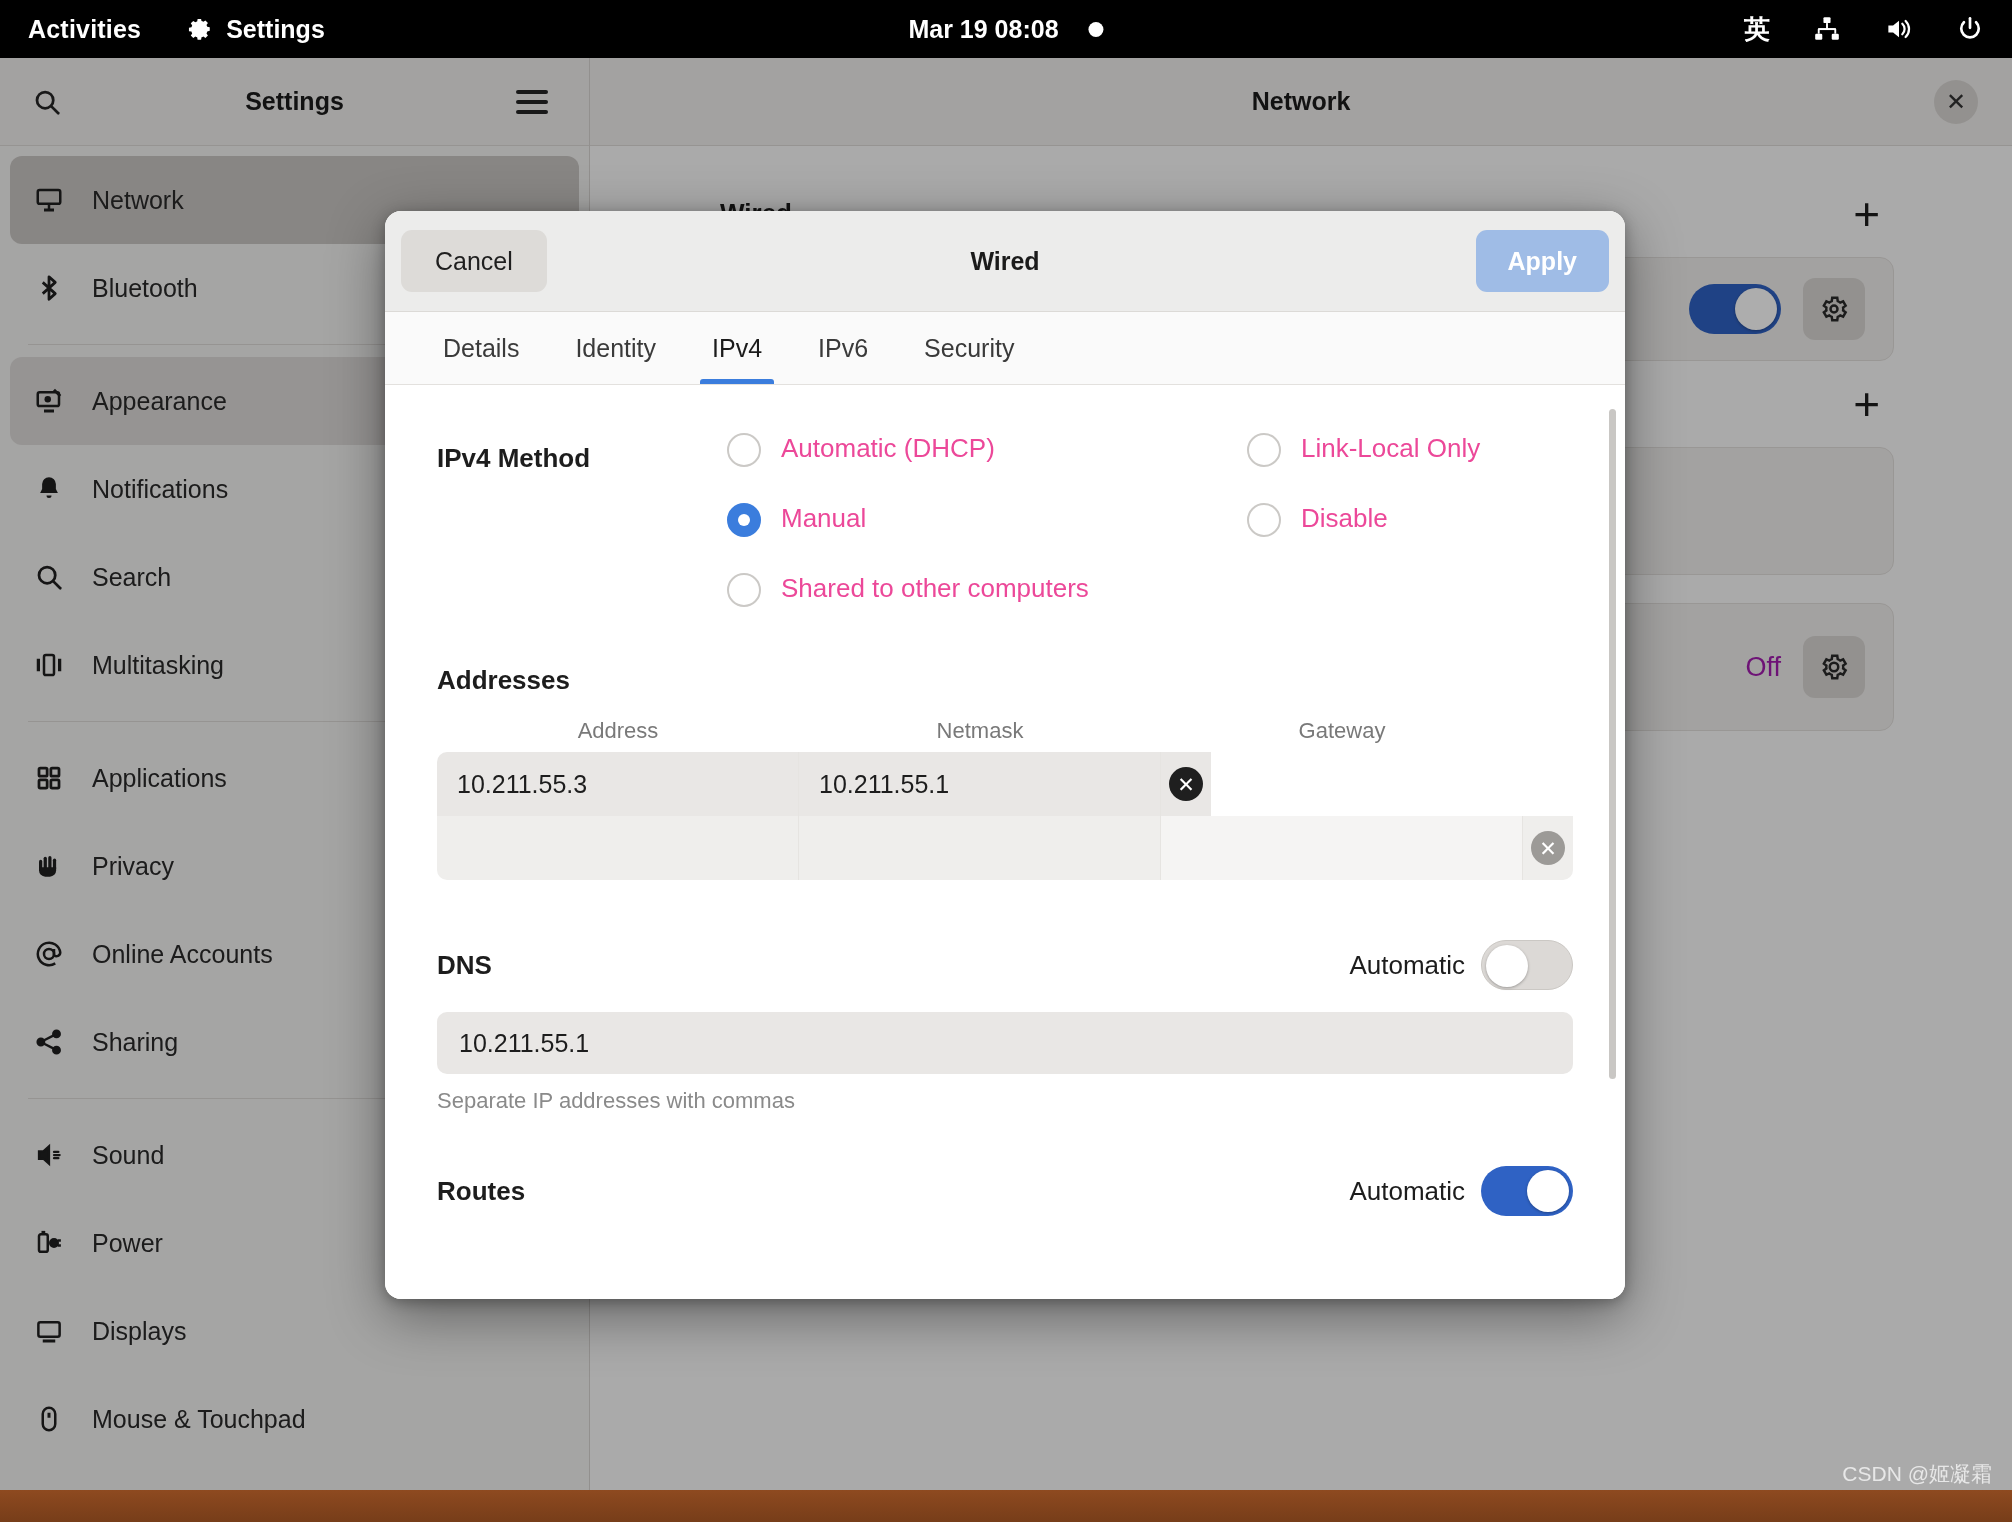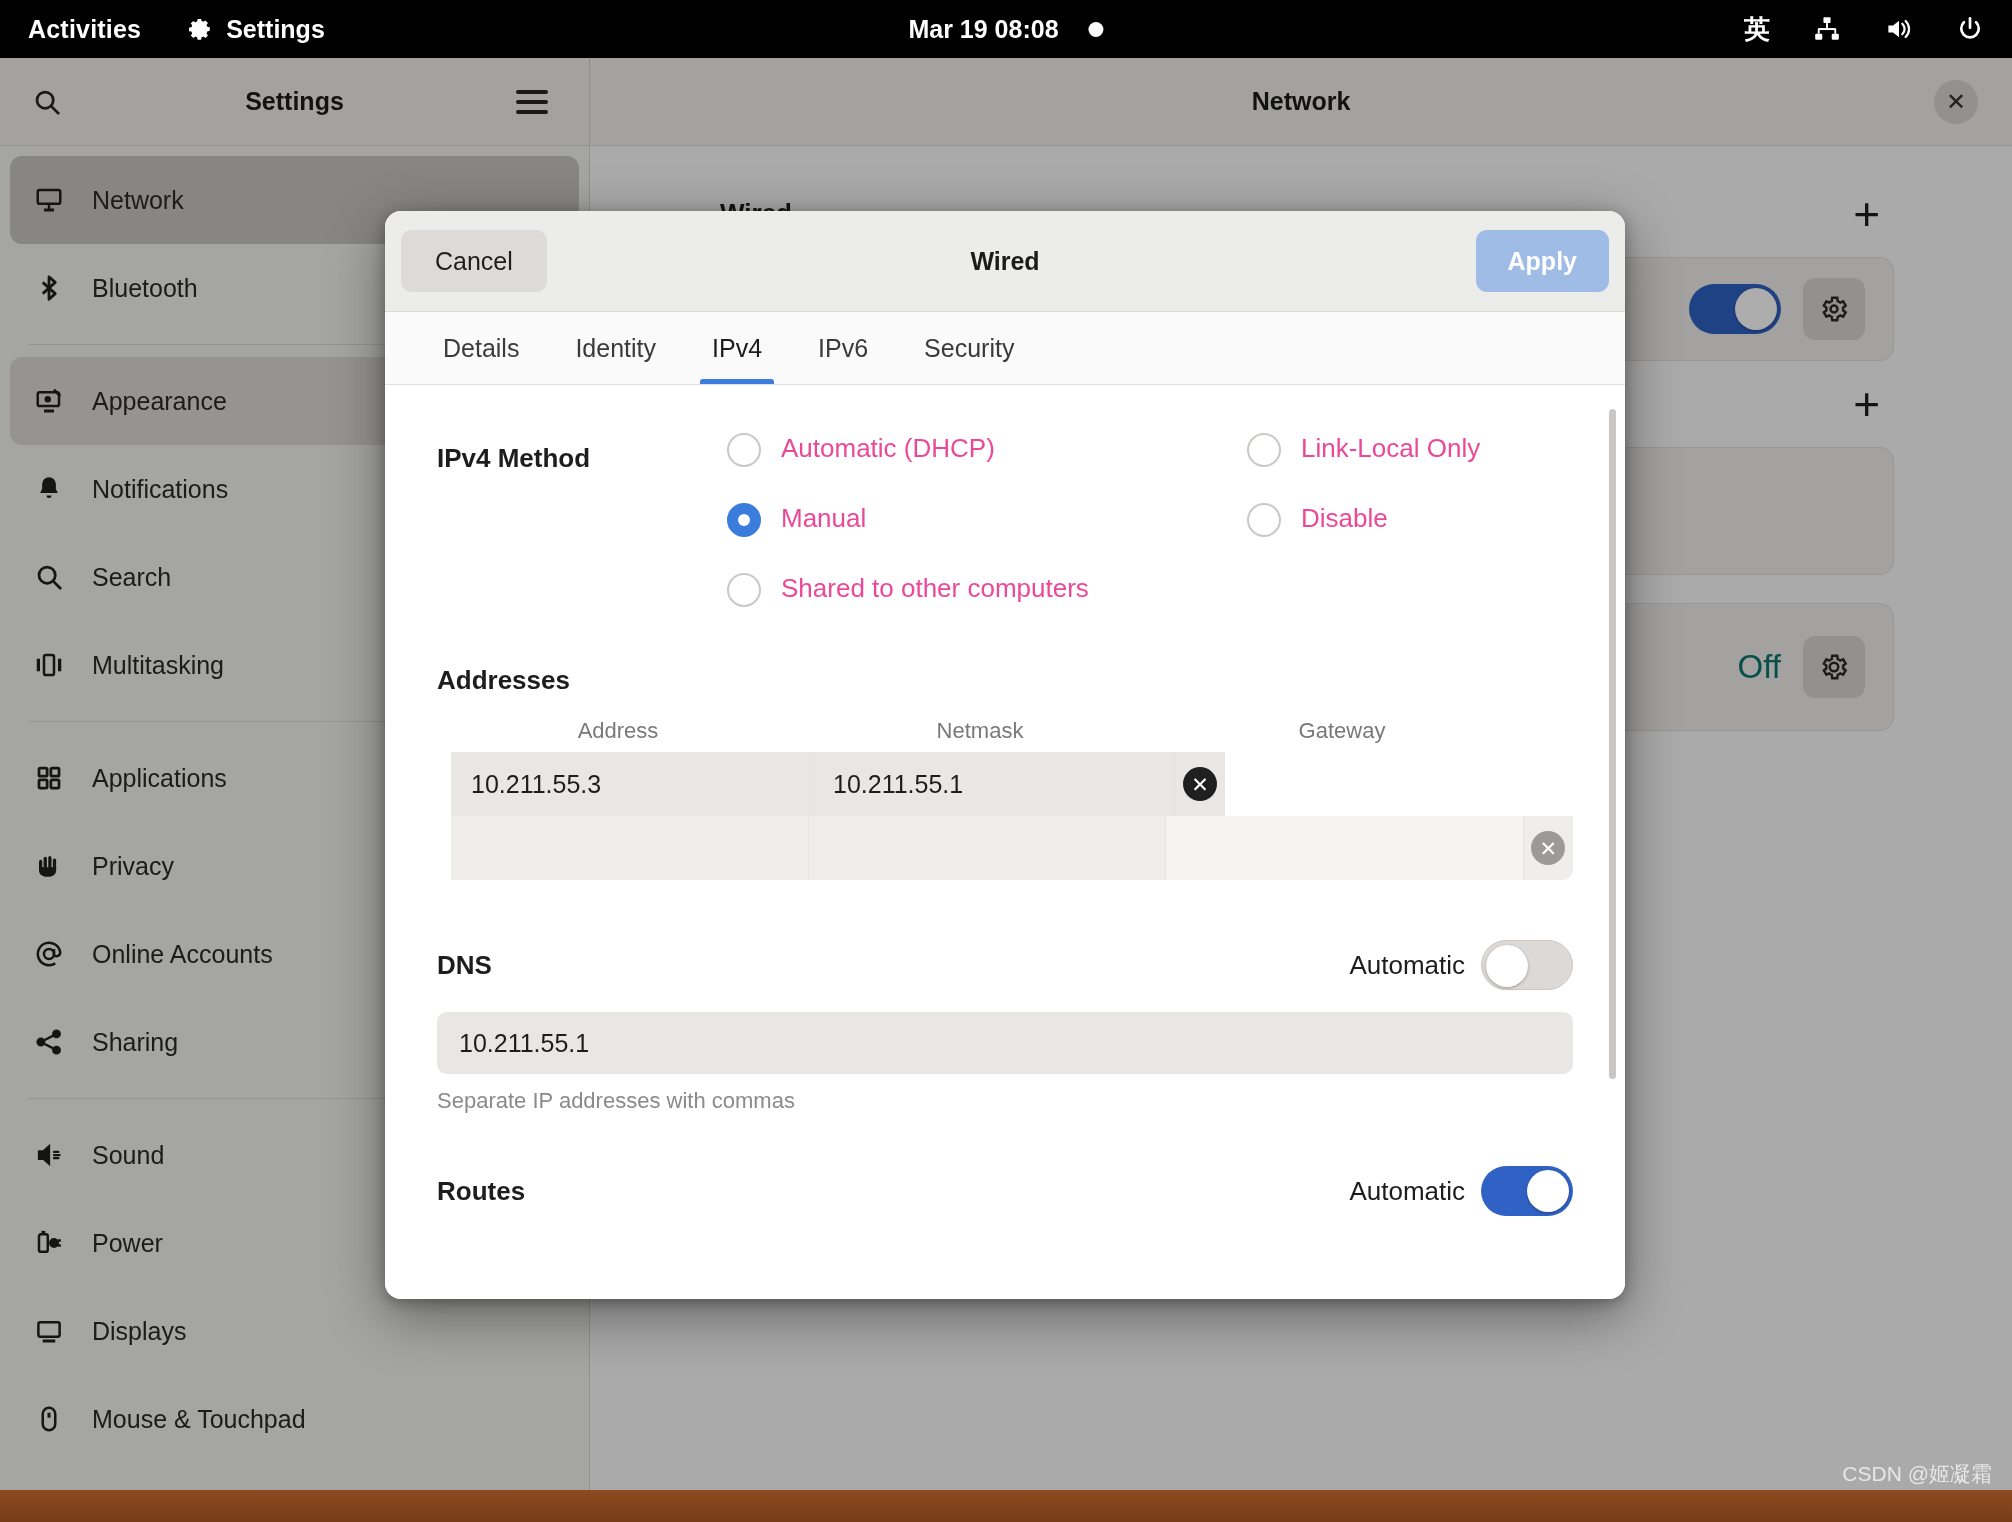--- a/index.html
+++ b/index.html
@@ -96,21 +96,21 @@
   .main-body { padding: 52px 118px 0 118px; }
   .sec-head { display:flex; align-items:center; justify-content: space-between; margin-bottom: 28px;}
   .sec-title { font-size: 26px; font-weight: bold; color: #1d1d1d; padding-left: 12px;}
   .plus { font-size: 46px; color: #1d1d1d; line-height: 30px; font-weight: 300; padding-right: 14px;}
   .card {
     background: #f0efee; border: 1px solid #e2dfdc; border-radius: 14px;
     height: 104px; display:flex; align-items:center; justify-content: flex-end;
     padding: 0 28px; gap: 22px; margin-bottom: 28px;
   }
   .card.tall { height: 128px; }
-  .off-label { font-size: 33px; color: #0f766e; }
+  .off-label { font-size: 27px; color: #a21caf; }
   .gearbtn {
     width: 62px; height: 62px; border-radius: 12px; background: #d9d6d3;
     display:flex; align-items:center; justify-content:center;
   }
   .toggle {
     width: 92px; height: 50px; border-radius: 25px; position: relative; flex: 0 0 auto;
   }
   .toggle .knob {
     position:absolute; top: 4px; width: 42px; height: 42px; border-radius: 50%;
     background: #fff; box-shadow: 0 1px 3px rgba(0,0,0,.3);
@@ -183,21 +183,21 @@
   }
   .dot.checked::after { content:''; width: 12px; height: 12px; border-radius:50%; background:#fff; }
 
   .block-title { font-size: 26px; font-weight: bold; color: #1d1d1d; }
 
   .addr-section { margin-top: 58px; }
   .addr-colheads { display: flex; margin-top: 22px; }
   .addr-colheads div { text-align: center; font-size: 22px; color: #797979; }
   .ch1 { width: 362px; } .ch2 { width: 362px; } .ch3 { width: 362px; }
   .addr-table { margin-top: 8px; border-radius: 10px; overflow: hidden; }
-  .addr-row { display: flex; height: 64px; align-items: stretch; margin-left: 14px; }
+  .addr-row { display: flex; height: 64px; align-items: stretch; }
   .addr-row .cell {
     display: flex; align-items: center; padding: 0 20px;
     font-size: 25px; color: #1d1d1d; border-right: 1px solid #e6e4e1;
   }
   .addr-row.filled .cell { background: #e9e7e5; }
   .addr-row.empty .cell { background: #efeeec; }
   .addr-row.empty .cell.last-input { background: #f5f4f3; }
   .addr-row .c1 { width: 362px; } .addr-row .c2 { width: 362px; } .addr-row .c3 { width: 362px; }
   .addr-row .del {
     width: 50px; display:flex; align-items:center; justify-content:center;

